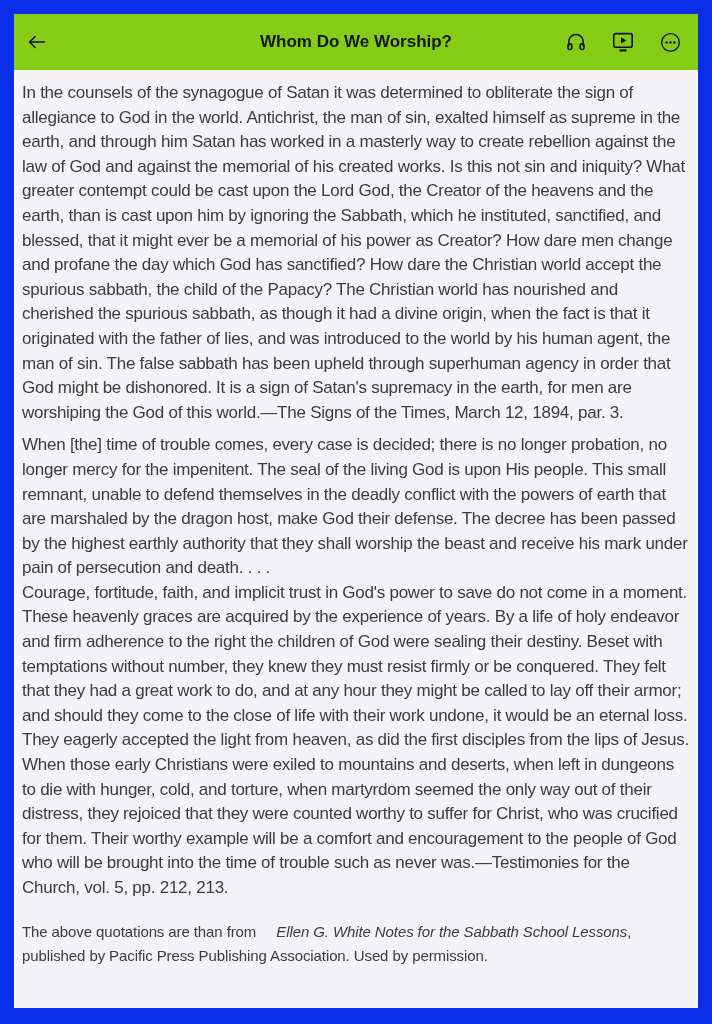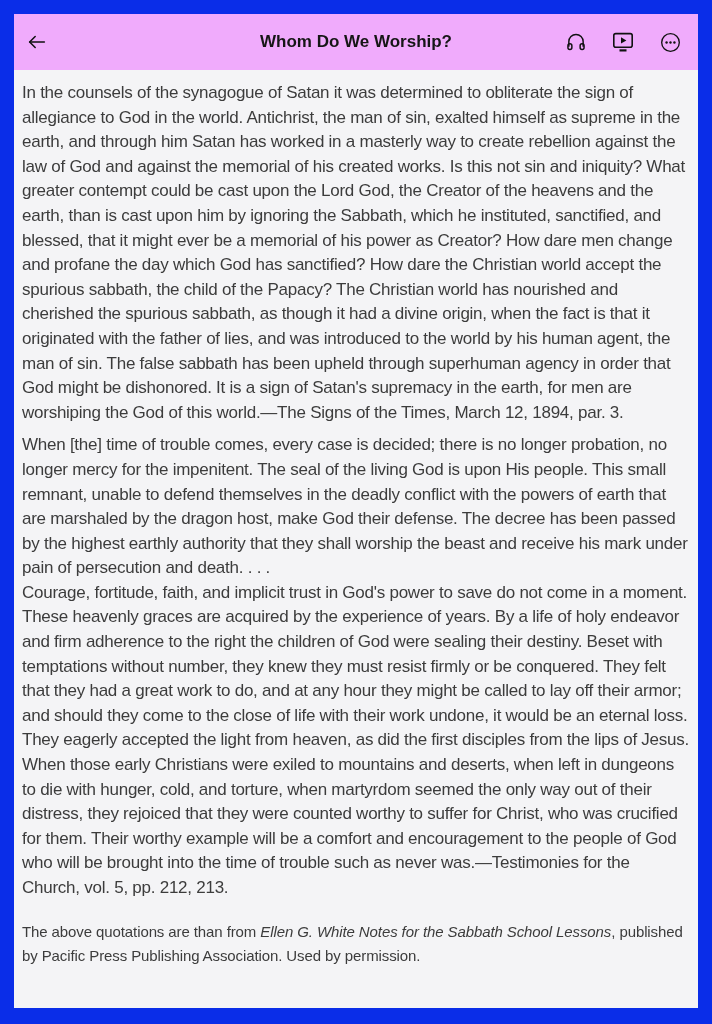--- a/index.html
+++ b/index.html
@@ -14,21 +14,21 @@
     position: absolute;
     left: 14px; top: 14px; right: 14px; bottom: 16px;
     background: #f4f4f6;
     display: flex;
     flex-direction: column;
     overflow: hidden;
   }
   .app-header {
     height: 56px;
     flex: 0 0 56px;
-    background: #f0abfc;
+    background: #84cc16;
     position: relative;
     display: flex;
     align-items: center;
     padding: 0 12px 0 8px;
   }
   .icon-btn {
     background: transparent;
     border: none;
     padding: 4px;
     cursor: pointer;
@@ -63,21 +63,21 @@
   }
   .para { margin: 0; }
   .para.block-gap { margin-bottom: 8px; }
   .copyright {
     margin-top: 19px;
     font-size: 15px;
     line-height: 24px;
     letter-spacing: -0.1px;
     color: #3c3c3c;
   }
-  .copyright em { font-style: italic; }
+  .copyright em { font-style: italic; margin-left: 16px; }
   svg { display: block; }
 </style>
 </head>
 <body>
 
 <div class="screen">
 
   <header class="app-header">
     <button class="icon-btn">
       <span>

